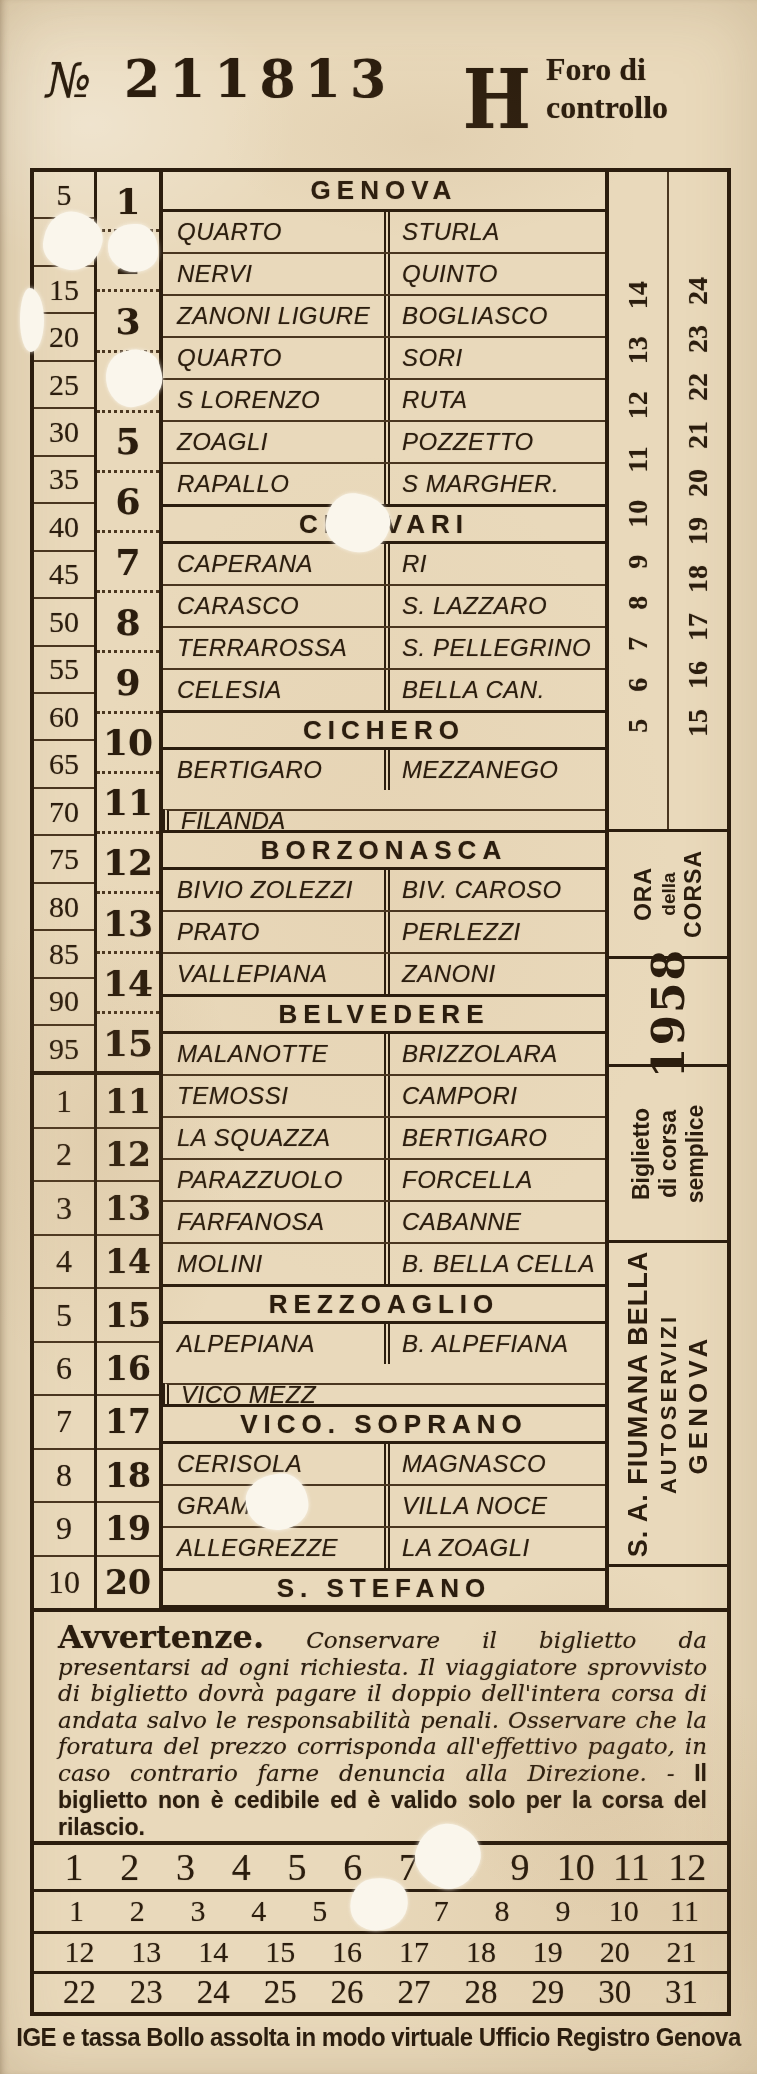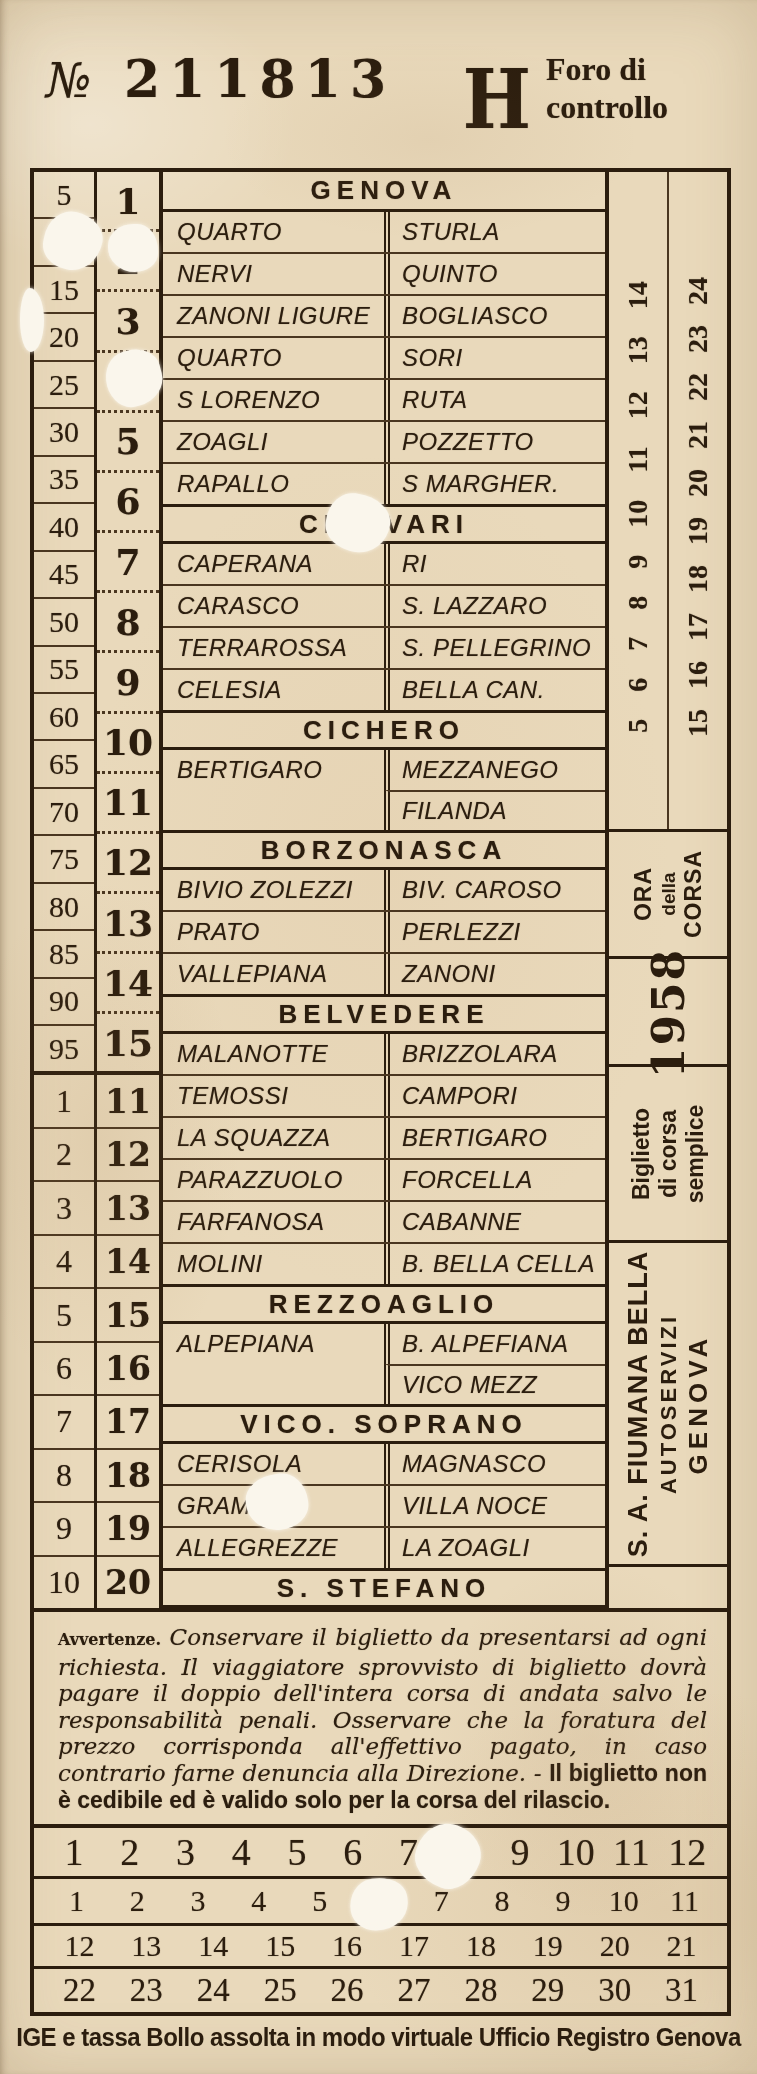--- a/index.html
+++ b/index.html
@@ -47,21 +47,21 @@
   .colB .seg1 .ncell + .ncell{border-top:3px dotted var(--ink-soft);}
   .colB .seg2 .ncell + .ncell{border-top:2px solid var(--ink-soft);}
 
   .stations{flex:1 1 auto;display:flex;flex-direction:column;min-width:0;}
   .sec-header{flex:0 0 40px;display:flex;align-items:center;justify-content:center;
     font:700 26px "Liberation Sans",sans-serif;letter-spacing:6px;
     border-top:3px solid var(--ink);border-bottom:3px solid var(--ink);}
   .sec-header:first-child{border-top:none;}
   .srow{flex:1 1 0;display:flex;border-top:2px solid var(--ink-soft);}
   .sec-header + .srow{border-top:none;}
-  .srow.cont{border-top:none;}
+  .srow.cont{border-top:none;flex-direction:column;}
   .cl{flex:1.02;display:flex;align-items:center;padding-left:14px;}
   .cr{flex:1;display:flex;align-items:center;padding-left:12px;border-left:6px double var(--ink);}
   .srow.cont .cr{border-top:2px solid var(--ink-soft);}
   .cl,.cr{font:italic 400 24px "Liberation Sans",sans-serif;letter-spacing:.5px;white-space:nowrap;overflow:hidden;}
 
   .rightpanel{flex:0 0 122px;border-left:4px solid var(--ink);display:flex;flex-direction:column;}
   .nums{flex:0 0 660px;display:flex;border-bottom:3px solid var(--ink);}
   .numcol{flex:1;position:relative;}
   .numcol.inner{border-right:2px solid var(--ink-soft);}
   .rot{position:absolute;top:51%;left:50%;transform:translate(-50%,-50%) rotate(-90deg);white-space:pre;}
@@ -79,21 +79,21 @@
   .ora .rot3 div:nth-child(2){font-size:19px;letter-spacing:0;}
   .yearc .rot{font:700 44px "DejaVu Serif",serif;letter-spacing:2px;}
   .tickc .rot3 div{font:700 23px "Liberation Sans",sans-serif;line-height:27px;}
   .compc .rot3 div:nth-child(1){font:700 27px "Liberation Sans",sans-serif;letter-spacing:1px;line-height:31px;}
   .compc .rot3 div:nth-child(2){font:700 22px "Liberation Sans",sans-serif;letter-spacing:3px;line-height:29px;}
   .compc .rot3 div:nth-child(3){font:700 26px "Liberation Sans",sans-serif;letter-spacing:5px;line-height:30px;}
 
   
   .avv{flex:0 0 216px;border-bottom:4px solid var(--ink);padding:12px 20px 0 24px;
     font:italic 400 23px "DejaVu Serif",serif;line-height:26.5px;text-align:justify;}
-  .avv-lead{font-style:normal;font-weight:700;font-size:16px;}
+  .avv-lead{font-style:normal;font-weight:700;font-size:32px;}
   .avv-em{font:700 23px "Liberation Sans",sans-serif;font-style:normal;}
 
   
   .bgrid{flex:1 1 auto;display:flex;flex-direction:column;}
   .grow{display:flex;align-items:center;padding:0 12px;}
   .grow + .grow{border-top:3px solid var(--ink);}
   .g1{flex:50 1 0;} .g2{flex:45 1 0;} .g3{flex:42 1 0;} .g4{flex:44 1 0;}
   .gcell{flex:1;text-align:center;}
   .g1 .gcell{font:400 38px "Liberation Serif",serif;}
   .g2 .gcell{font:400 30px "Liberation Serif",serif;}

